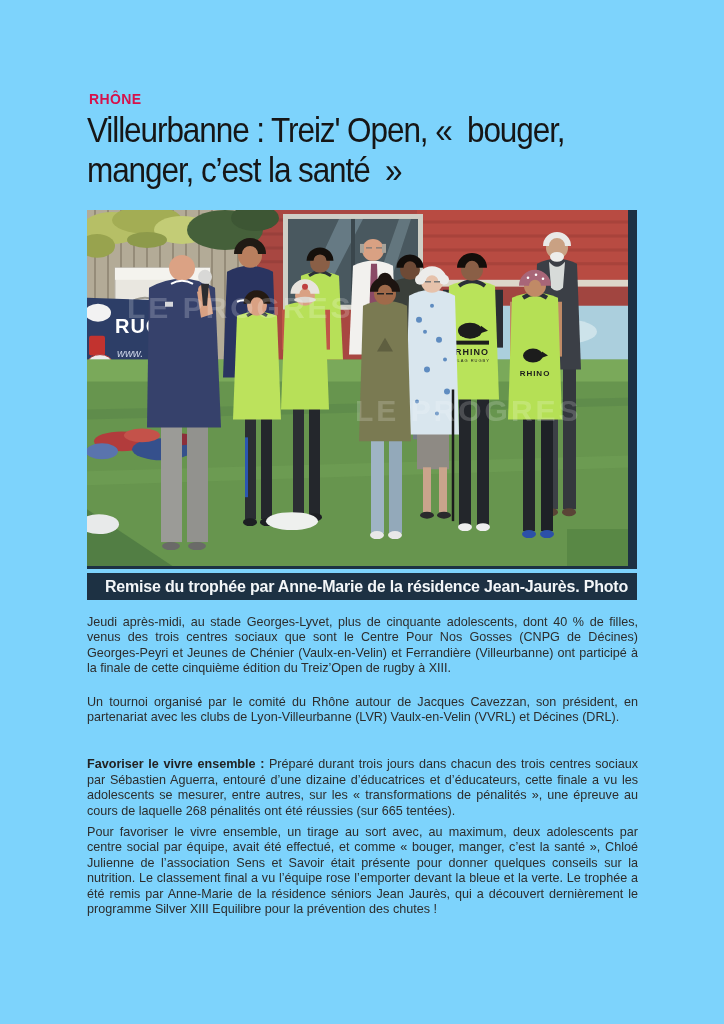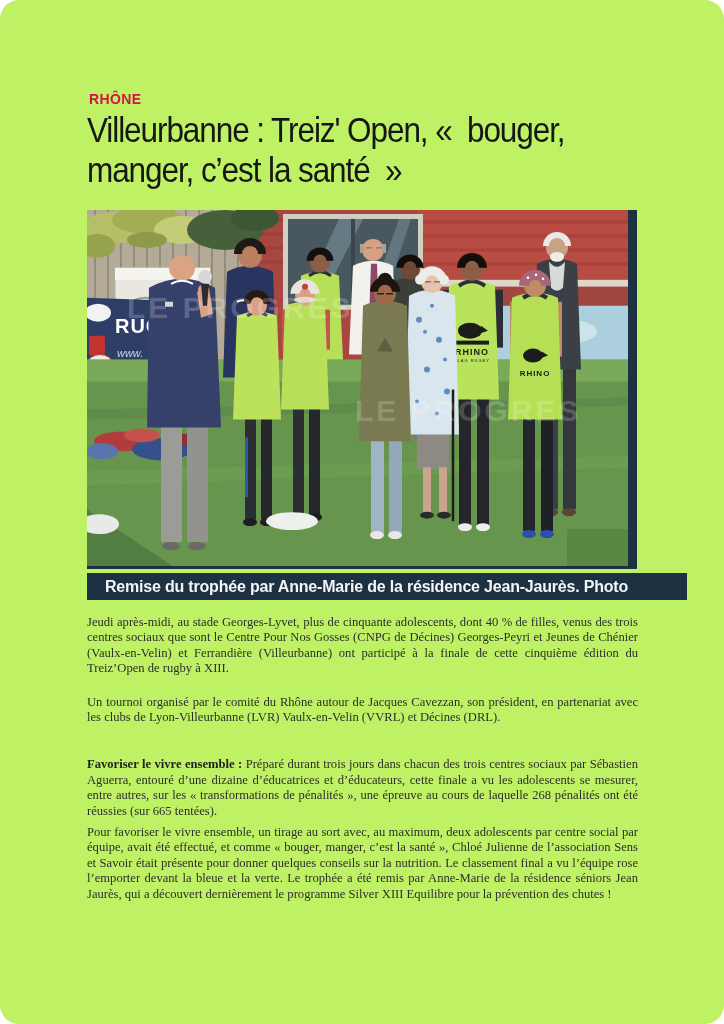--- a/index.html
+++ b/index.html
@@ -1,31 +1,31 @@
 <!DOCTYPE html>
 <html><head>
 <meta charset="utf-8">
 <style>
   html,body{margin:0;padding:0;background:#fff;}
-  .page{position:relative;width:724px;height:1024px;background:#bef264;overflow:hidden;
-        font-family:"Liberation Sans",sans-serif;border-radius:19px;}
+  .page{position:relative;width:724px;height:1024px;background:#7dd3fc;overflow:hidden;
+        font-family:"Liberation Sans",sans-serif;}
   .kicker{position:absolute;left:89px;top:91px;font-size:14px;font-weight:700;
           color:#d6124b;letter-spacing:.4px;}
   .headline{position:absolute;left:87px;top:110px;margin:0;color:#161616;
             font-size:35px;line-height:40px;font-weight:400;letter-spacing:-1.2px;}
   .headline .hl{display:block;white-space:nowrap;transform:scaleX(.9);transform-origin:left top;}
   .photo{position:absolute;left:87px;top:210px;width:550px;height:359px;margin:0;overflow:hidden;}
   .photo svg{display:block;width:100%;height:100%;}
   .photo text{font-family:"Liberation Sans",sans-serif;}
-  .caption{position:absolute;left:87px;top:573px;width:600px;height:27px;line-height:27px;
+  .caption{position:absolute;left:87px;top:573px;width:550px;height:27px;line-height:27px;
            background:#1d3143;color:#f3f6f8;font-size:16px;font-weight:700;letter-spacing:-.2px;
            padding-left:18px;box-sizing:border-box;white-space:nowrap;overflow:hidden;}
   .article{position:absolute;left:87px;top:615px;width:551px;color:#2d2d2d;
            font-size:12.6px;line-height:15.4px;text-align:justify;}
-  .article p{margin:0 0 18px 0;font-family:Liberation Serif, serif;}
+  .article p{margin:0 0 18px 0;}
   .article p.tight{margin-bottom:6px;margin-top:32px;}
   .article p:last-child{margin-bottom:16px;}
   .article b{color:#222;}
 </style>
 </head>
 <body>
 
 <div class="page">
 
   <div class="kicker">RHÔNE</div>

